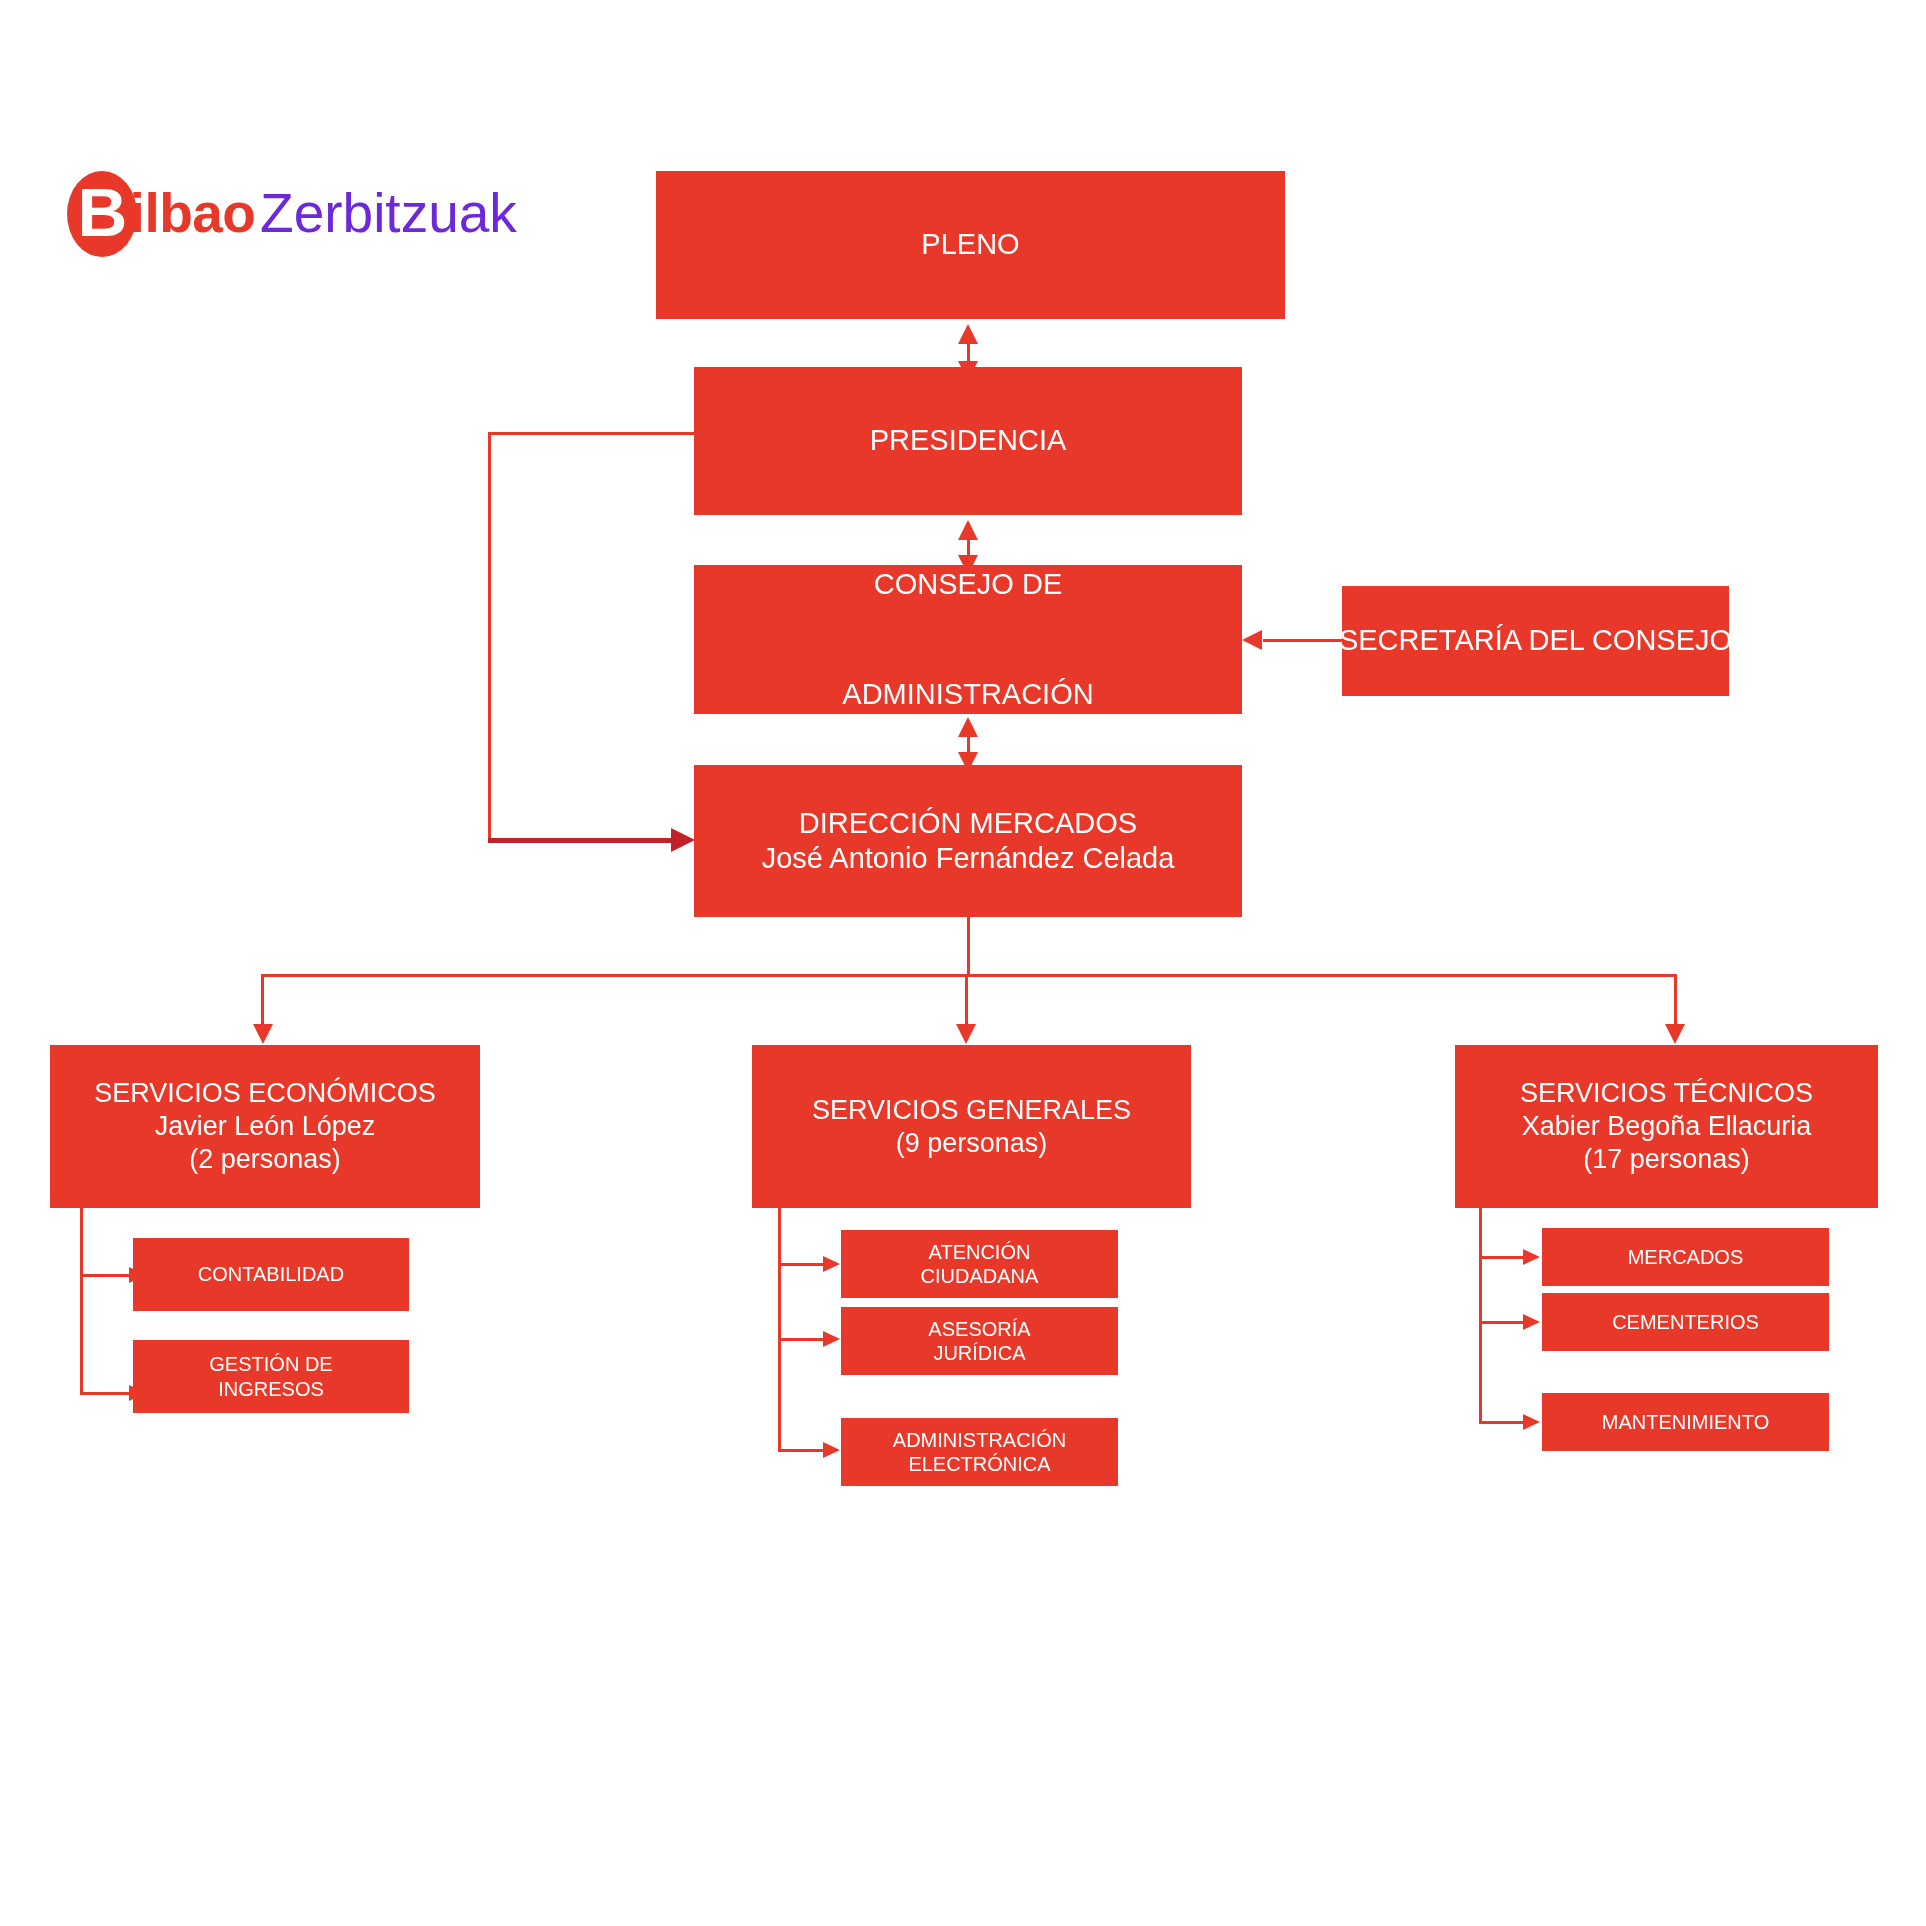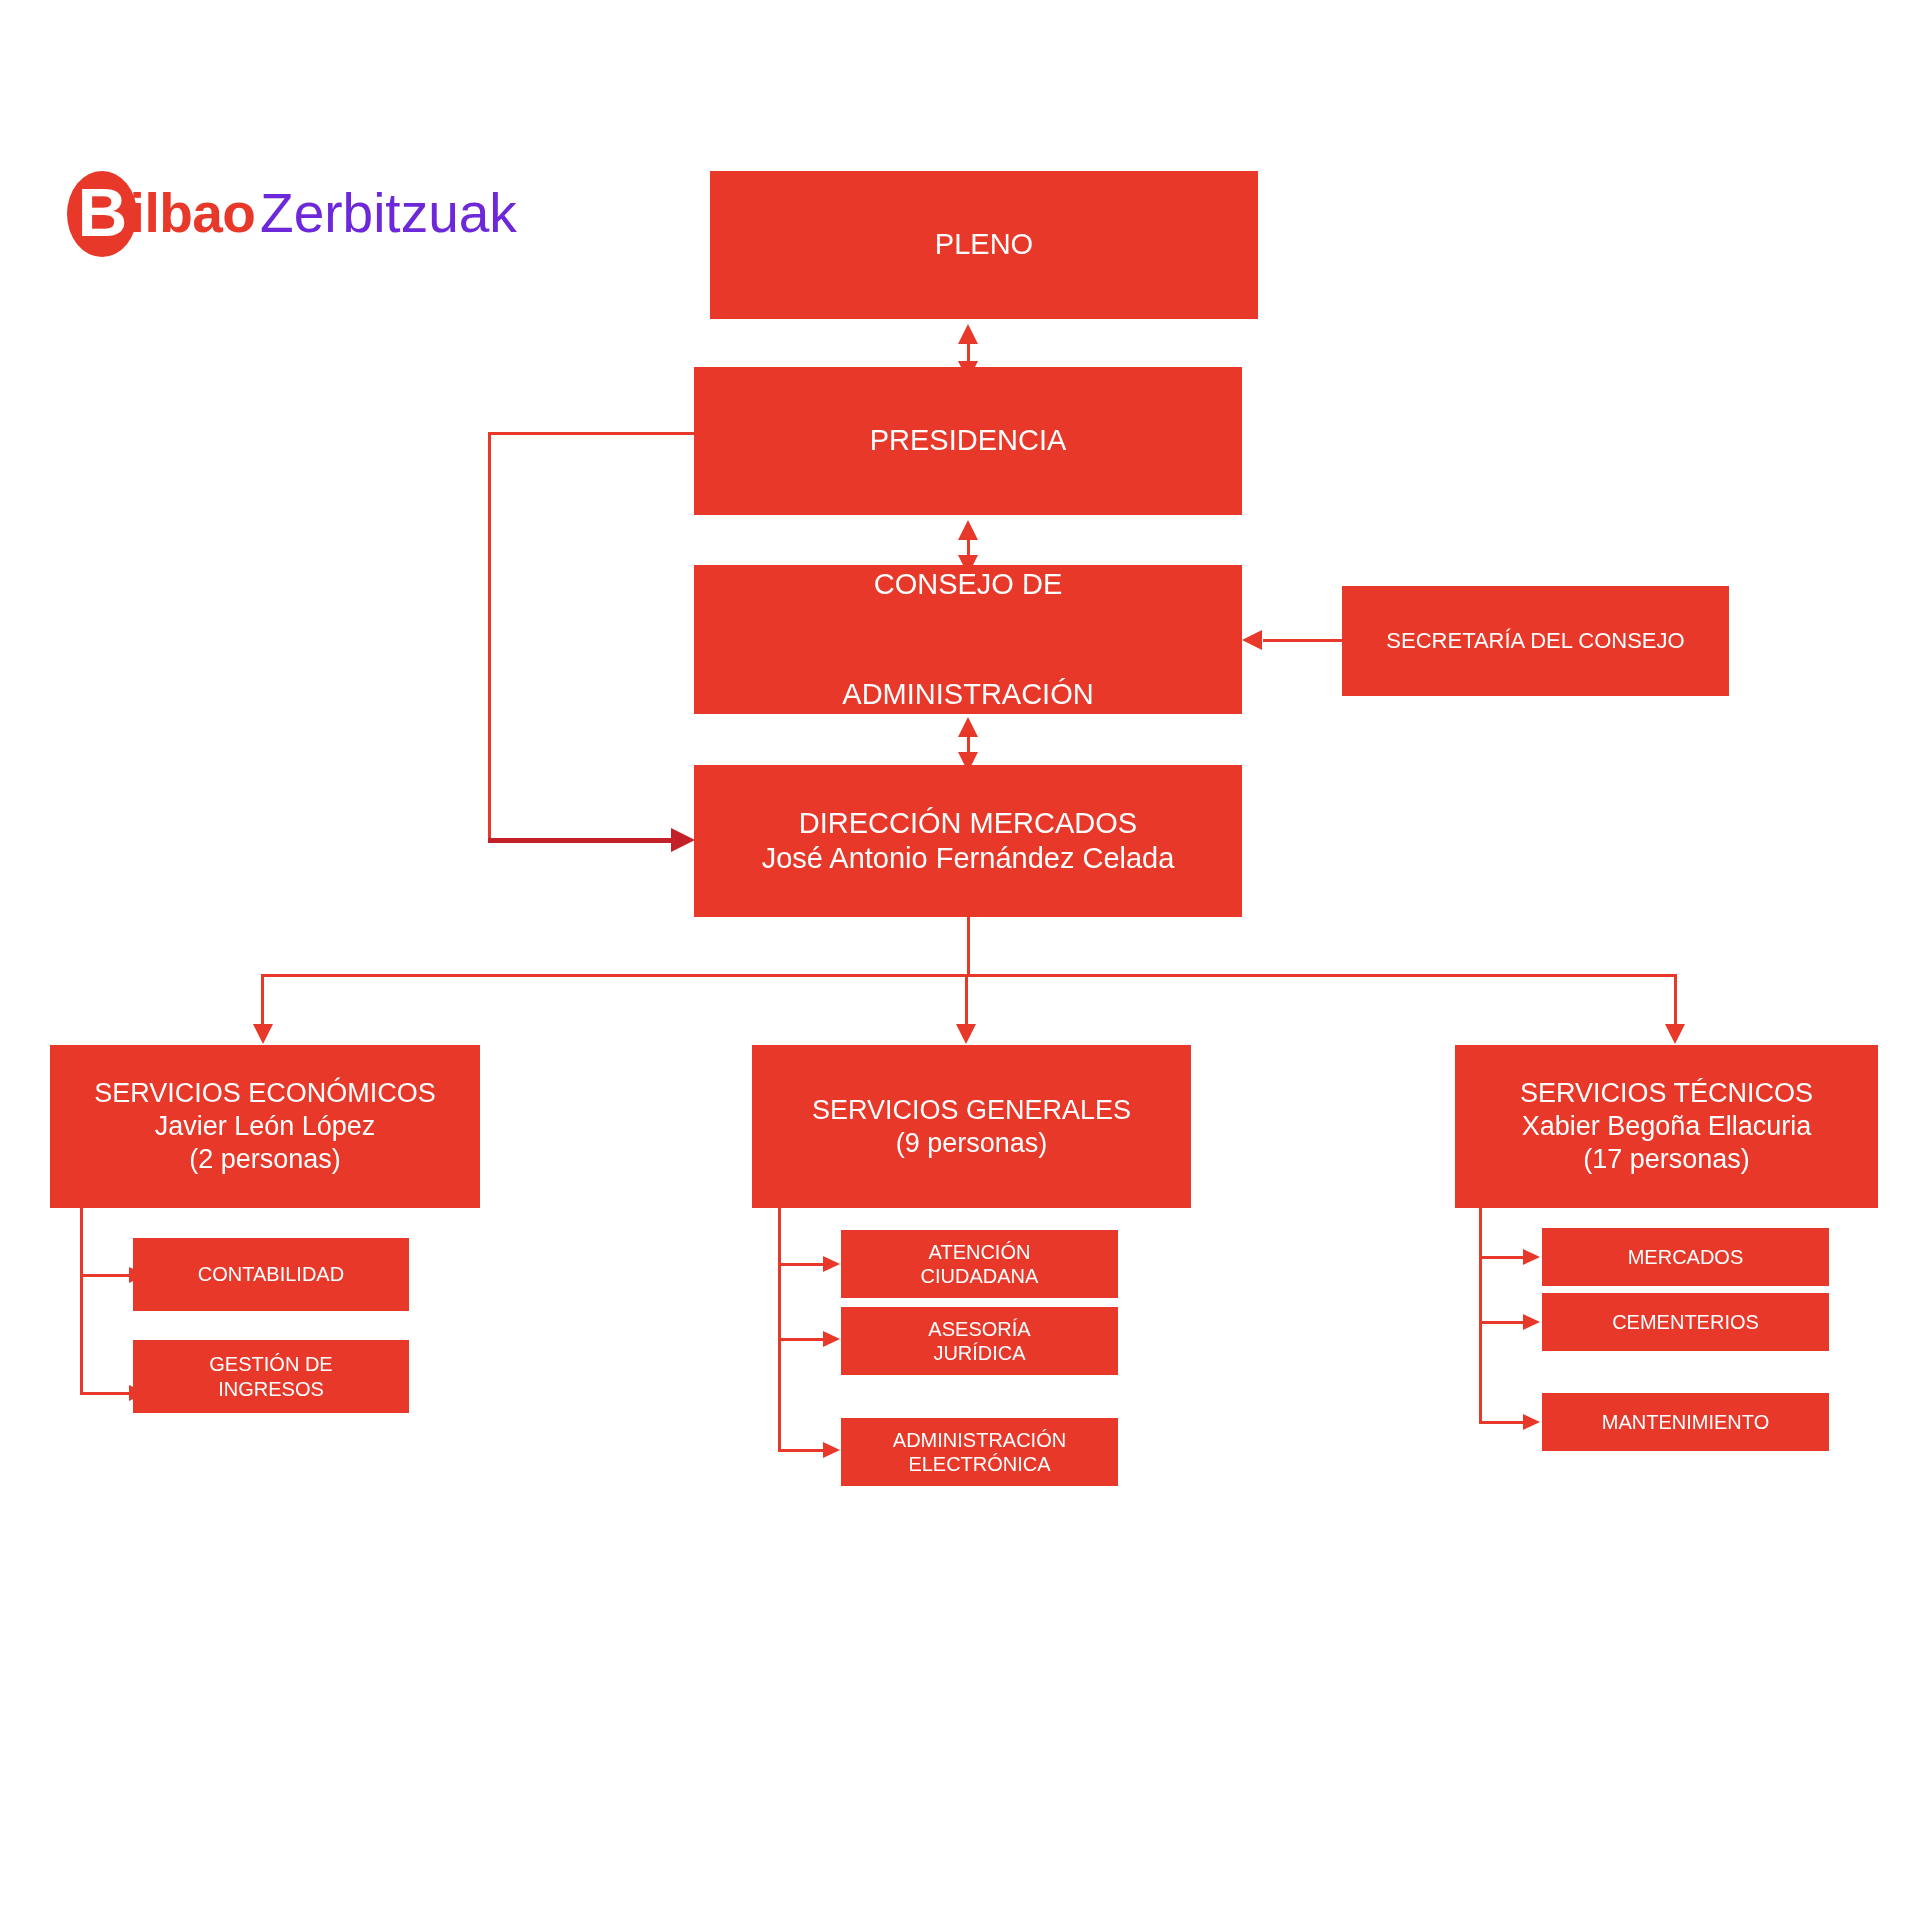--- a/index.html
+++ b/index.html
@@ -34,21 +34,21 @@
   
   .box{
     position:absolute;background:#E8382A;color:#ffffff;
     display:flex;flex-direction:column;align-items:center;justify-content:center;
     text-align:center;line-height:1.22;box-sizing:border-box;padding:1.8px 4.6px;
   }
   .box .ln{display:block;white-space:nowrap;}
 
   .f-lg{font-size:29px;}
   .f-md{font-size:27px;}
-  .f-sm{font-size:22px;}
+  .f-sm{font-size:29px;}
   .f-xs{font-size:20px;}
 
   
   .vline,.hline{position:absolute;background:#E8382A;}
   .vline{width:3.2px;}
   .hline{height:3.2px;}
 
   .arrow{position:absolute;width:0;height:0;}
   .arrow-down{
     border-left:10.2px solid transparent;border-right:10.2px solid transparent;
@@ -78,21 +78,21 @@
 <div id="stage">
 
   <div class="logo">
     <div class="logo-mark">
       <span>B</span>
     </div>
     <div class="logo-bilbao">ilbao</div>
     <div class="logo-zerbitzuak">Zerbitzuak</div>
   </div>
 
-  <div class="box f-lg" style="left:710px;top:171px;width:548px;height:148px;">
+  <div class="box f-lg" style="left:656px;top:171px;width:629px;height:148px;">
     <span class="ln">PLENO</span>
   </div>
 
   <div class="arrow arrow-up" style="left:958px;top:324px;"></div>
   <div class="vline" style="left:967px;top:343px;height:18.5px;"></div>
   <div class="arrow arrow-down" style="left:958px;top:361px;"></div>
 
   <div class="box f-lg" style="left:694px;top:367px;width:548px;height:148px;">
     <span class="ln">PRESIDENCIA</span>
   </div>

